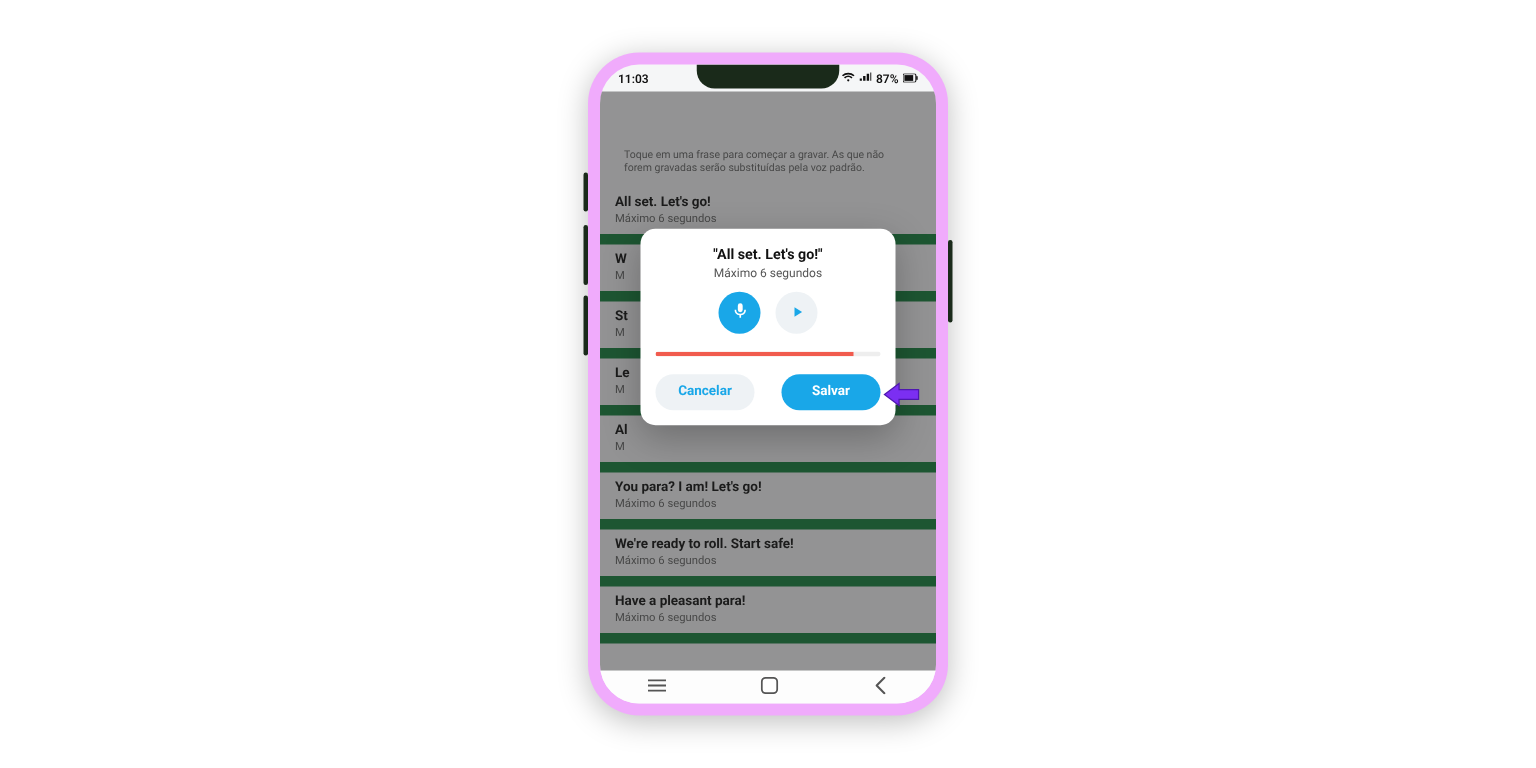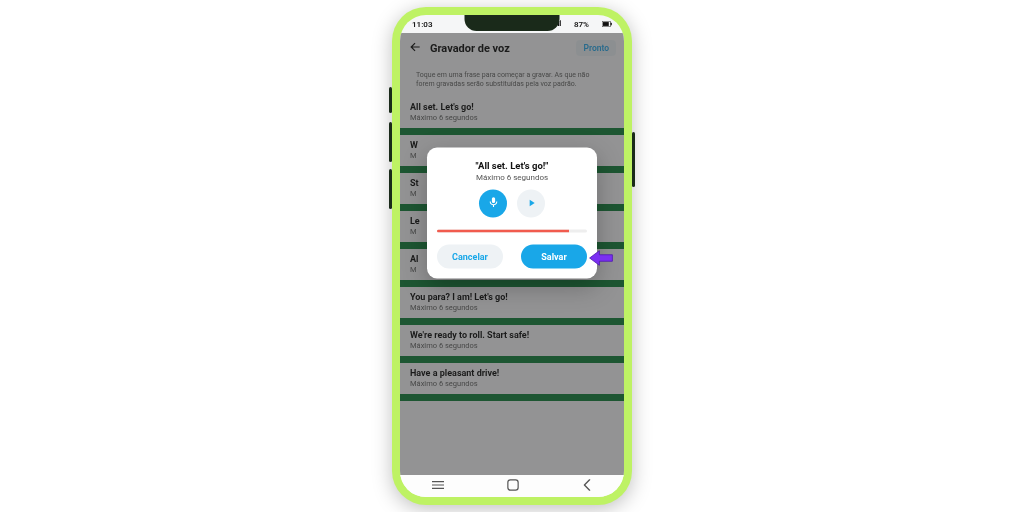--- a/index.html
+++ b/index.html
@@ -7,22 +7,22 @@
     width: 1024px;
     height: 512px;
     background: #ffffff;
     display: flex;
     align-items: center;
     justify-content: center;
     font-family: -apple-system, "Segoe UI", Roboto, Arial, sans-serif;
   }
   .phone {
     width: 240px;
-    height: 498px;
-    background: #bef264;
+    height: 442px;
+    background: #f0abfc;
     border-radius: 34px;
     padding: 8px;
     position: relative;
     box-shadow: 0 4px 20px rgba(0,0,0,0.25);
   }
   .side-btn { position:absolute; background:#1a2a1a; border-radius:2px; }
   .side-btn.l1 { left:-3px; top:80px; width:3px; height:26px; }
   .side-btn.l2 { left:-3px; top:115px; width:3px; height:40px; }
   .side-btn.l3 { left:-3px; top:162px; width:3px; height:40px; }
   .side-btn.r1 { right:-3px; top:125px; width:3px; height:55px; }
@@ -42,21 +42,21 @@
     border-bottom-left-radius: 12px;
     border-bottom-right-radius: 12px;
     z-index: 50;
   }
   .statusbar {
     position:absolute; top:0; left:0; right:0; height:18px;
     display:flex; justify-content:space-between; align-items:center;
     padding:0 12px; font-size:8px; font-weight:600; color:#111;
     z-index:49;
   }
-  .status-right { display:flex; align-items:center; gap:13px; }
+  .status-right { display:flex; align-items:center; gap:3px; }
   .mini-icon { display:inline-block; }
   .appbar {
     position:absolute; top:18px; left:0; right:0; height:30px;
     display:flex; align-items:center; padding:0 8px; gap:8px;
     background:#f5f6f7;
   }
   .appbar-title { font-size:11px; font-weight:700; color:#111; flex:1; }
   .pronto {
     font-size:8.5px; color:#2aa8e8; background:#e9eef2;
     padding:3px 7px; border-radius:4px; font-weight:600;
@@ -153,29 +153,20 @@
         <span class="mini-icon">
           <svg width="10" height="6" viewBox="0 0 14 8">
               <rect x="0" y="0" width="12" height="8" rx="1.5" fill="none" stroke="#111" stroke-width="1"></rect>
               <rect x="1.3" y="1.3" width="8.2" height="5.4" fill="#111"></rect>
               <rect x="12.3" y="2.2" width="1.4" height="3.6" rx="0.7" fill="#111"></rect>
             </svg>
         </span>
       </div>
     </div>
 
-    <div class="appbar">
-      <span class="back-arrow">
-        <svg width="14" height="14" viewBox="0 0 24 24">
-            <path d="M20 11H7.8l5-5L11.4 4.6 4 12l7.4 7.4L12.8 18l-5-5H20z" fill="#111"></path>
-          </svg>
-      </span>
-      <span class="appbar-title">Gravador de voz</span>
-      <span class="pronto">Pronto</span>
-    </div>
 
     <div class="content">
       <div class="help-text">Toque em uma frase para começar a gravar. As que não forem gravadas serão substituídas pela voz padrão.</div>
 
       <div class="phrase">
         <div class="phrase-title">All set. Let's go!</div>
         <div class="phrase-sub">Máximo 6 segundos</div>
       </div>
       <div class="phrase cut">
         <div class="phrase-title">W</div>
@@ -195,21 +186,21 @@
       </div>
       <div class="phrase">
         <div class="phrase-title">You para? I am! Let's go!</div>
         <div class="phrase-sub">Máximo 6 segundos</div>
       </div>
       <div class="phrase">
         <div class="phrase-title">We're ready to roll. Start safe!</div>
         <div class="phrase-sub">Máximo 6 segundos</div>
       </div>
       <div class="phrase">
-        <div class="phrase-title">Have a pleasant drive!</div>
+        <div class="phrase-title">Have a pleasant para!</div>
         <div class="phrase-sub">Máximo 6 segundos</div>
       </div>
     </div>
 
     <div class="navbar">
       <span>
         <svg width="12" height="10" viewBox="0 0 14 10">
             <line x1="0" y1="1" x2="14" y2="1" stroke="#555" stroke-width="1.4"></line>
             <line x1="0" y1="5" x2="14" y2="5" stroke="#555" stroke-width="1.4"></line>
             <line x1="0" y1="9" x2="14" y2="9" stroke="#555" stroke-width="1.4"></line>

